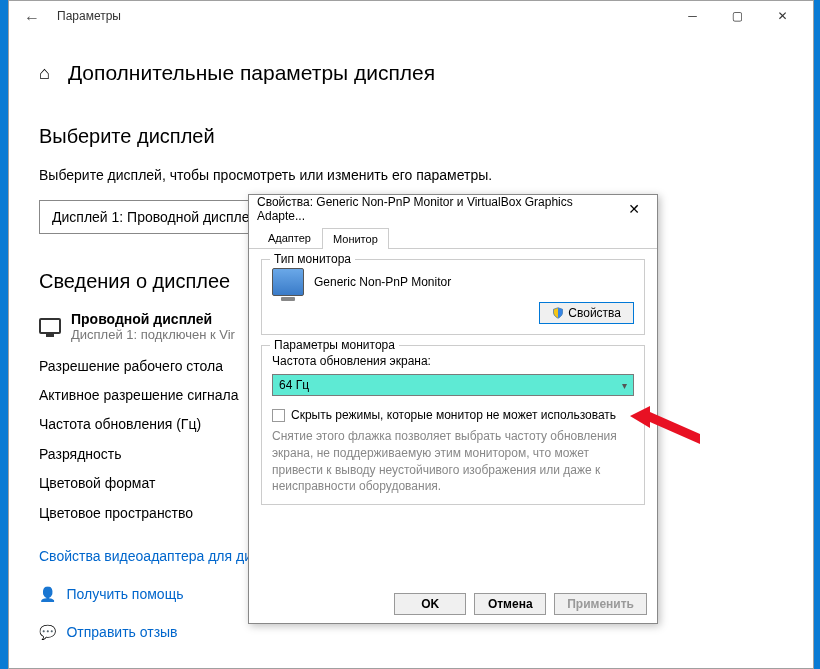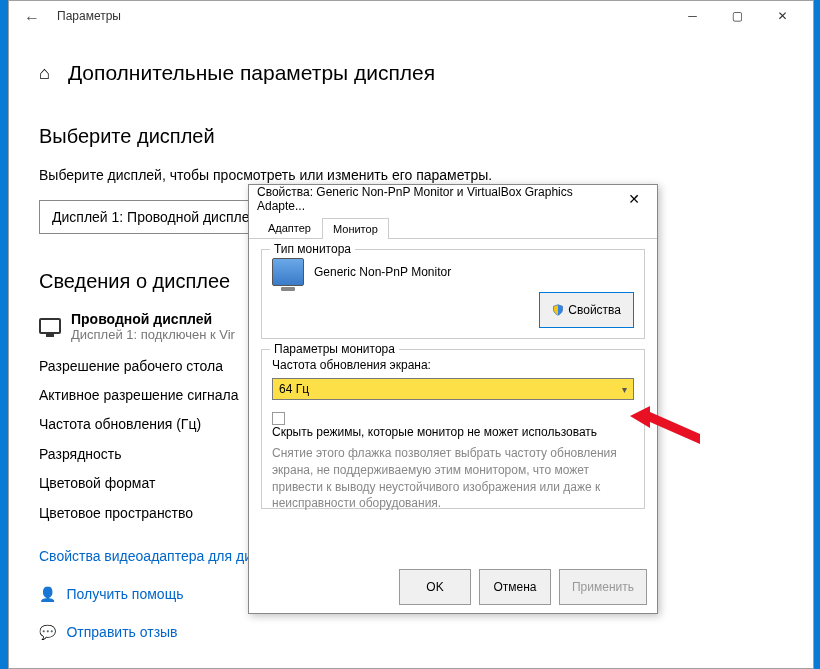--- a/index.html
+++ b/index.html
@@ -22,45 +22,45 @@
 .monitor-ico { width: 22px; height: 16px; border: 2px solid #333; border-radius: 2px; margin-right: 10px; position: relative; }
 .monitor-ico::after { content: ''; position: absolute; bottom: -5px; left: 50%; transform: translateX(-50%); width: 8px; height: 3px; background: #333; }
 .info-primary { font-size: 14px; font-weight: 600; }
 .info-secondary { font-size: 13px; color: #777; }
 .info-list { font-size: 14px; line-height: 2.1; margin-top: 8px; }
 .link { color: #0066cc; font-size: 14px; margin-top: 20px; display: block; cursor: pointer; }
 .help-row { display: flex; align-items: center; margin-top: 22px; font-size: 14px; color: #0066cc; cursor: pointer; }
 .help-row .icon { color: #555; margin-right: 10px; font-size: 14px; }
 
 
-.props-dialog { position: absolute; left: 248px; top: 184px; width: 410px; height: 430px; background: #fff; border: 1px solid #888; box-shadow: 2px 2px 8px rgba(0,0,0,0.25); display: flex; flex-direction: column; }
+.props-dialog { position: absolute; left: 248px; top: 194px; width: 410px; height: 430px; background: #fff; border: 1px solid #888; box-shadow: 2px 2px 8px rgba(0,0,0,0.25); display: flex; flex-direction: column; }
 .props-titlebar { height: 28px; background: #fff; display: flex; align-items: center; padding: 0 8px; font-size: 12px; }
 .props-title { flex: 1; }
 .props-close { width: 30px; text-align: center; font-size: 14px; cursor: pointer; }
 .tabstrip { display: flex; padding: 4px 8px 0 8px; border-bottom: 1px solid #ccc; font-size: 11px; }
 .tab { padding: 4px 10px; border: 1px solid transparent; border-bottom: none; cursor: pointer; }
 .tab.active { border-color: #ccc; background: #fff; position: relative; top: 1px; }
 .props-body { padding: 10px 12px; flex: 1; font-size: 12px; }
 .fieldset { border: 1px solid #ccc; padding: 8px 10px 10px 10px; margin-bottom: 10px; position: relative; }
 .fieldset-label { position: absolute; top: -8px; left: 8px; background: #fff; padding: 0 4px; font-size: 12px; }
 .monitor-type-row { display: flex; align-items: center; }
 .mon-img { width: 32px; height: 28px; background: linear-gradient(180deg,#6aa8e8,#3a7bc8); border: 1px solid #555; border-radius: 2px; margin-right: 10px; position: relative; }
 .mon-img::after { content:''; position:absolute; bottom:-6px; left:50%; transform:translateX(-50%); width:14px; height:4px; background:#888; border-radius:1px; }
-.btn { border: 1px solid #999; background: #f0f0f0; padding: 10px 12px; font-size: 12px; cursor: pointer; display: inline-flex; align-items: center; }
+.btn { border: 1px solid #999; background: #f0f0f0; padding: 3px 12px; font-size: 12px; cursor: pointer; display: inline-flex; align-items: center; }
 .btn.default { border: 1px solid #0078d7; }
 .shield { width: 12px; height: 12px; margin-right: 4px; }
 .shield svg { width: 100%; height: 100%; }
 .props-btn-row { text-align: right; margin-top: 6px; }
 .refresh-label { margin-bottom: 6px; }
-.combo { width: 100%; border: 1px solid #7a7a7a; background: #fde047; padding: 3px 6px; font-size: 12px; display: flex; justify-content: space-between; align-items: center; cursor: pointer; }
+.combo { width: 100%; border: 1px solid #7a7a7a; background: #5eead4; padding: 3px 6px; font-size: 12px; display: flex; justify-content: space-between; align-items: center; cursor: pointer; }
 .combo .chev { font-size: 10px; color: #555; }
-.chk-row { display: flex; align-items: flex-start; margin-top: 12px; flex-direction: column; }
+.chk-row { display: flex; align-items: flex-end; margin-top: 12px; }
 .chk { width: 13px; height: 13px; border: 1px solid #999; margin-right: 6px; }
 .hint { color: #888; margin-top: 6px; line-height: 1.4; }
-.dlg-buttons { display: flex; justify-content: flex-end; gap: 8px; padding: 8px 10px; }
+.dlg-buttons { display: flex; justify-content: flex-end; gap: 8px; padding: 8px 10px; font-weight: bold; }
 .dlg-buttons .btn { min-width: 72px; justify-content: center; }
 .dlg-buttons .btn.disabled { color: #999; }
 
 
 .arrow { position: absolute; left: 630px; top: 402px; pointer-events: none; }
 .arrow svg { width: 70px; height: 46px; }
 </style>
 </head>
 <body>
 

